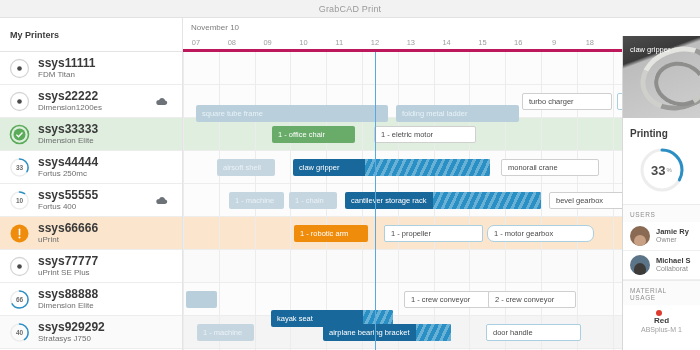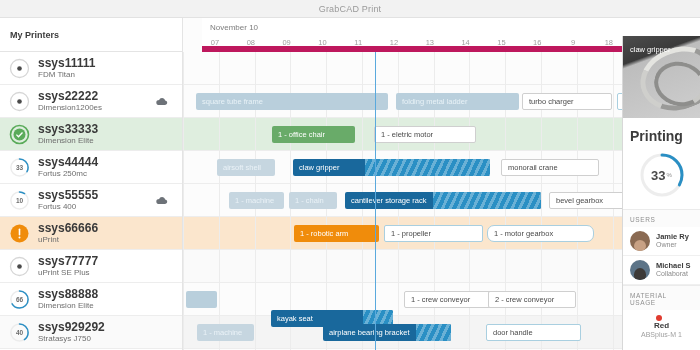--- a/index.html
+++ b/index.html
@@ -42,41 +42,41 @@
     position: absolute; inset: 0; display: flex; align-items: center; justify-content: center;
     font-size: 6.5px; color: #6d6d6d; font-weight: bold;
   }
   .pnames { display: flex; flex-direction: column; justify-content: center; line-height: 1.22; }
   .pnames .n1 { font-size: 12px; font-weight: bold; color: #3a3a3a; }
   .pnames .n2 { font-size: 8px; color: #6e6e6e; }
   .cloud { position: absolute; right: 14px; top: 50%; transform: translateY(-50%); }
 
   
   .right { position: relative; flex: 1; background: #fcfcfc; overflow: hidden; }
-  .tl-head { height: 34px; position: relative; border-bottom: 6px solid #be185d; background:#fff;margin-left:19px; }
+  .tl-head { height: 34px; position: relative; border-bottom: 3px solid #be185d; background:#fff; }
   .tl-date { position: absolute; left: 8px; top: 5px; font-size: 8px; color: #7d7d7d; }
   .tick-lbl { position: absolute; top: 20px; font-size: 7.5px; color: #9d9d9d; transform: translateX(-50%); }
 
   .grid { position: absolute; left: 0; right: 0; top: 34px; bottom: 0; }
   .vline { position: absolute; top: 0; bottom: 0; width: 1px; background: #ececec; }
   .rowbg { position: absolute; left: 0; right: 0; height: 33px; border-bottom: 1px solid #ededed; }
   .rowbg.state-ok   { background: #dfeedf; }
   .rowbg.state-warn { background: #fbe6cd; }
   .rowbg.state-grey { background: #f4f4f4; }
   .rowbg.state-soft { background: #fafafa; }
 
   .nowline { position: absolute; top: 0; bottom: 0; width: 1px; background: #5aa9dd; z-index: 6; }
 
   
   .bar {
     position: absolute; height: 17px; border-radius: 2px; display: flex; align-items: center;
     font-size: 7.5px; white-space: nowrap; overflow: hidden; z-index: 4;
   }
   .bar .lbl { padding: 0 6px; position: relative; z-index: 2; }
-  .bar.queued    { background: #b9cfdc; color: #e8f2f7; }
+  .bar.queued    { background: #b9cfdc; color: #e8f2f7; margin-top: 12px; }
   .bar.queued-l  { background: #c6d6e0; color: #eaf2f7; }
   .bar.plain     { background: #fff; border: 1px solid #cfcfcf; color: #4a4a4a; }
   .bar.plain-b   { background: #fff; border: 1px solid #a9cfe0; color: #4a4a4a; }
   .bar.done      { background: #69ab69; color: #fff; }
   .bar.warn      { background: #f08c0b; color: #fff; }
   .bar.active    { background: #19689c; color: #fff; }
   .bar.active .stripes {
     position: absolute; top: 0; bottom: 0; z-index: 1;
     background-color: #2a8fc4;
     background-image: repeating-linear-gradient(115deg,
@@ -98,21 +98,21 @@
     position: absolute; right: -16px; top: 12px; width: 76px; height: 62px;
     border: 5px solid #9a9a98; border-radius: 50% 50% 45% 55%;
     border-left-color: #cfcfcc; border-top-color: #e4e4e0;
     transform: rotate(-22deg);
   }
   .panel-hero .ring2 {
     position: absolute; right: -6px; top: 26px; width: 52px; height: 44px;
     border: 4px solid #8e8e8c; border-radius: 50%;
     border-right-color: #c9c9c6; transform: rotate(14deg);
   }
-  .panel-sec-title { font-size: 14px; font-weight: bold; color: #3c3c3c; padding: 10px 7px 7px; }
+  .panel-sec-title { font-size: 10px; font-weight: bold; color: #3c3c3c; padding: 10px 7px 7px; }
   .donut-wrap { display: flex; justify-content: center; padding-bottom: 10px; }
   .donut { position: relative; width: 48px; height: 48px; }
   .donut .val {
     position: absolute; inset: 0; display: flex; align-items: center; justify-content: center;
     font-size: 13px; font-weight: bold; color: #4a4a4a;
   }
   .donut .val sup { font-size: 6px; font-weight: normal; color: #8a8a8a; margin-left:1px; }
   .sec-label {
     font-size: 6.5px; color: #8f8f8f; letter-spacing: .6px; padding: 6px 7px 4px;
     border-top: 1px solid #ebebeb; background: #fbfbfb;
@@ -353,21 +353,21 @@
             <div class="bar queued-l" style="left: 106px; width: 48px; top: 140px;">
               <span class="lbl">1 - chain</span>
             </div>
             <div class="bar active" style="left: 162px; width: 196px; top: 140px;">
               <div class="stripes" style="left: 88px; right: 0px;"></div>
               <span class="lbl">cantilever storage rack</span>
             </div>
             <div class="bar plain" style="left: 366px; width: 83px; top: 140px;">
               <span class="lbl">bevel gearbox</span>
             </div>
-            <div class="bar warn" style="left: 111px; width: 85px; top: 173px;">
+            <div class="bar warn" style="left: 111px; width: 74px; top: 173px;">
               <span class="lbl">1 - robotic arm</span>
             </div>
             <div class="bar plain-b" style="left: 201px; width: 99px; top: 173px;">
               <span class="lbl">1 - propeller</span>
             </div>
             <div class="bar plain-b" style="left: 304px; width: 107px; top: 173px; border-radius: 7px;">
               <span class="lbl">1 - motor gearbox</span>
             </div>
             <div class="bar ghost" style="left: 3px; width: 31px; top: 239px;">
               <span class="lbl"></span>

